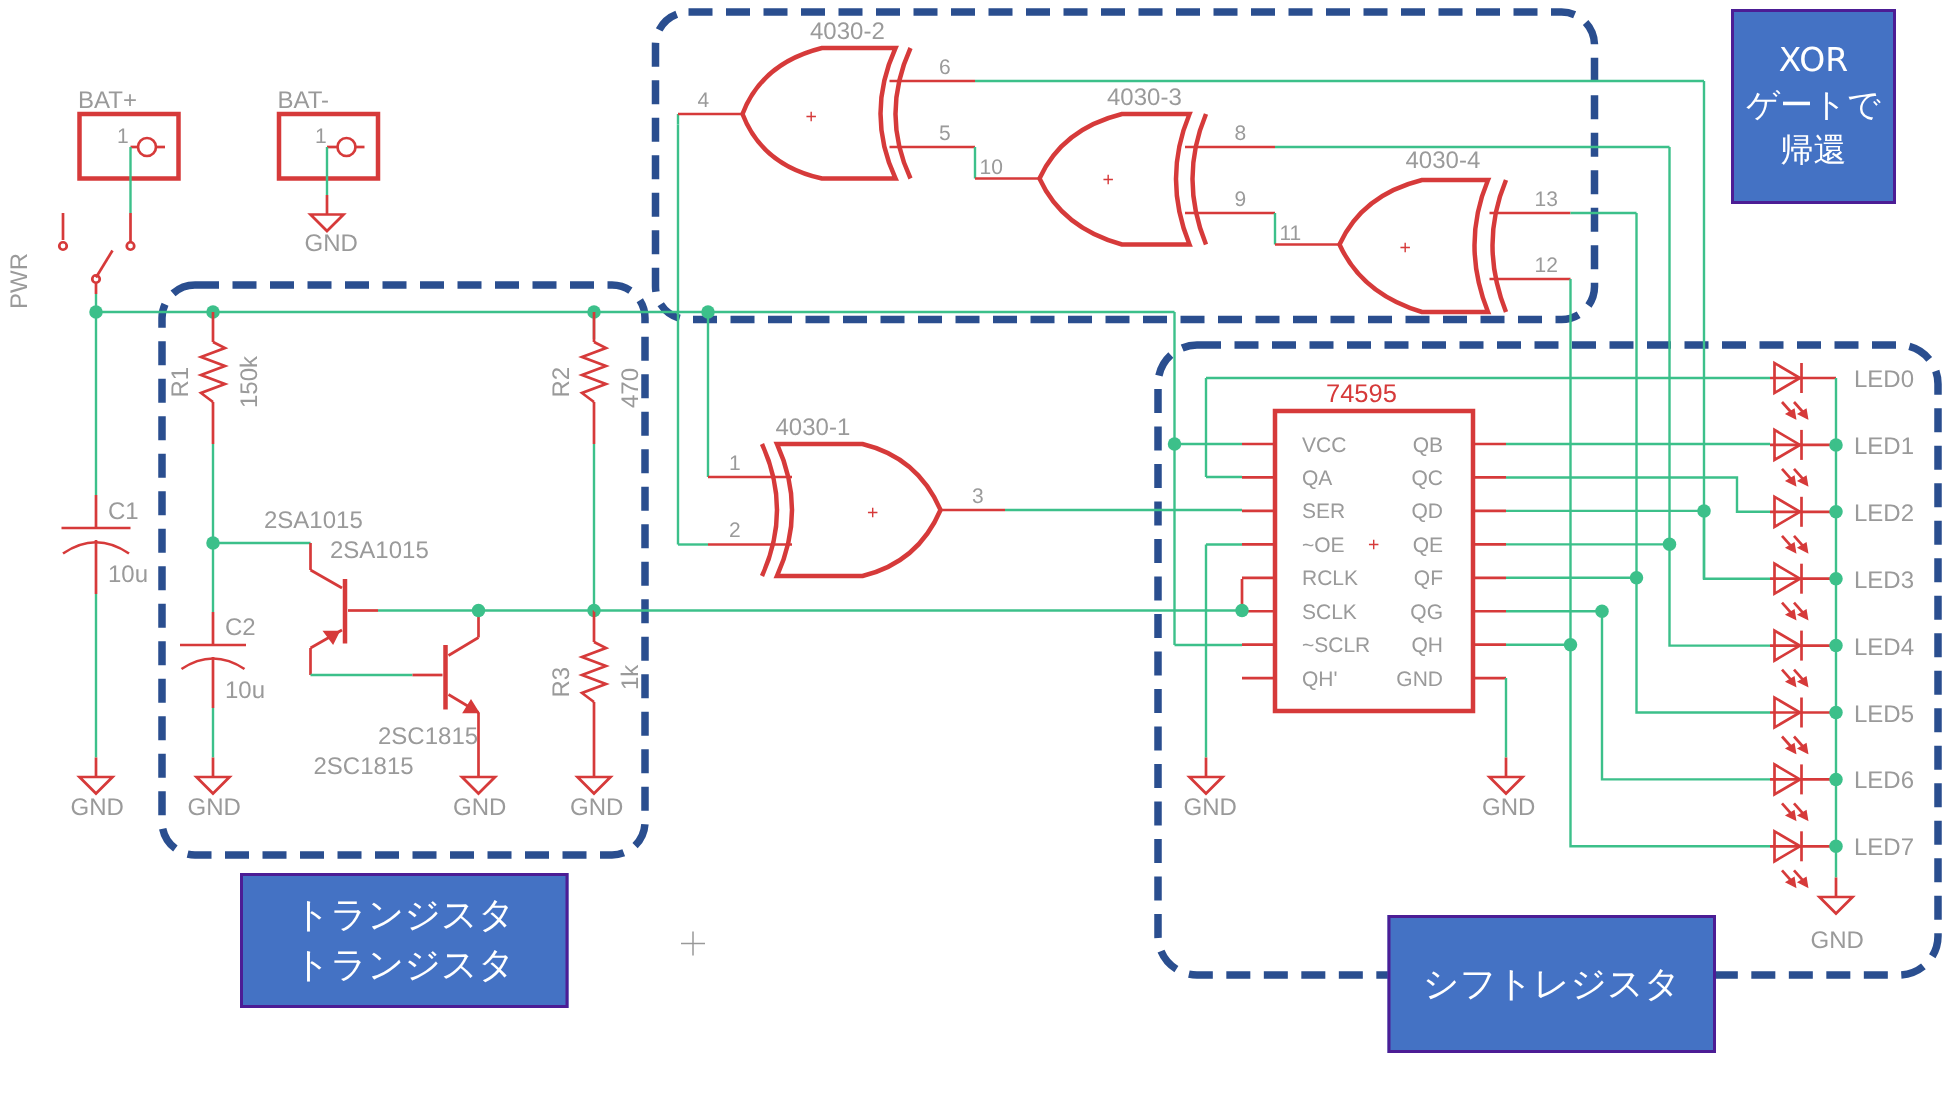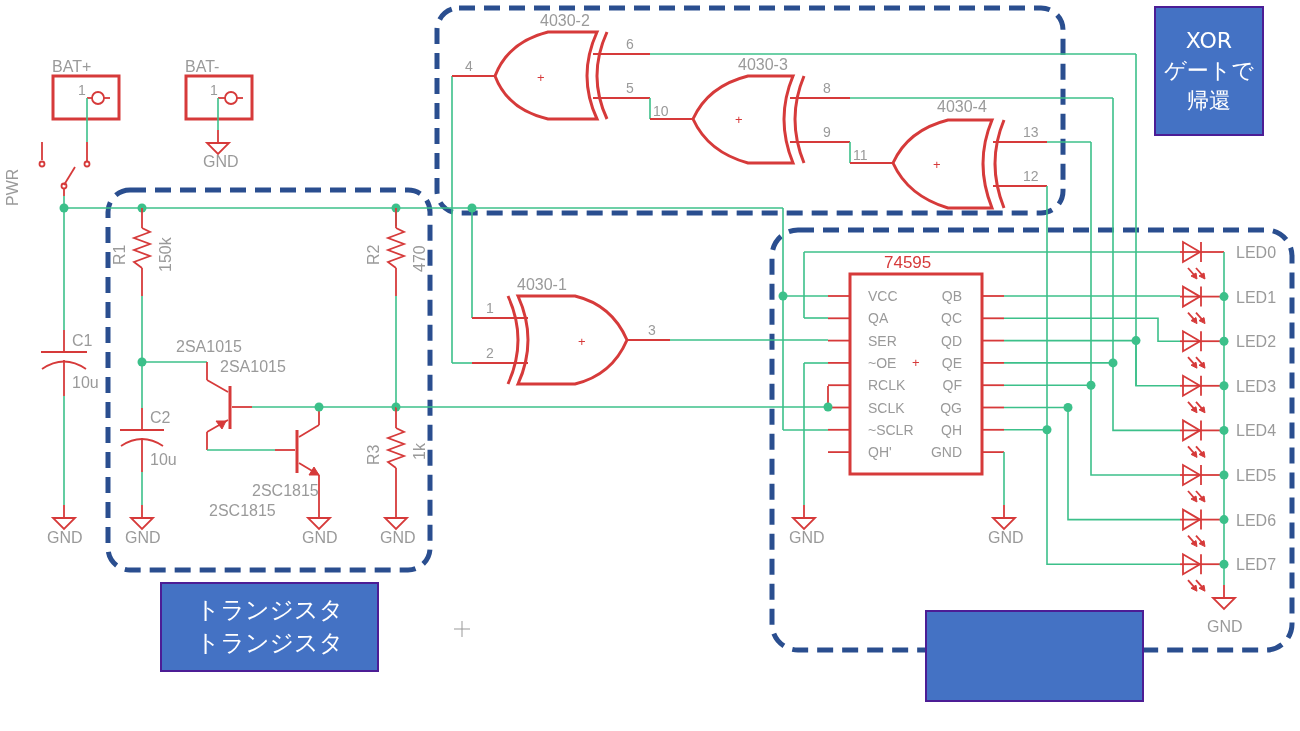--- a/index.html
+++ b/index.html
@@ -401,13 +401,14 @@
 <div class="note" style="left:1154px;top:6px;width:106px;height:126px;">
   <div>XOR</div>
   <div>ゲートで</div>
   <div>帰還</div>
 </div>
 <div class="note" style="left:160px;top:582px;width:215px;height:86px;font-size:24px;line-height:33px;">
   <div>トランジスタ</div>
   <div>トランジスタ</div>
 </div>
 <div class="note" style="left:925px;top:610px;width:215px;height:88px;font-size:24px;line-height:33px;">
+  <div>シフトレジスタ</div>
 </div>
 
 </body></html>

